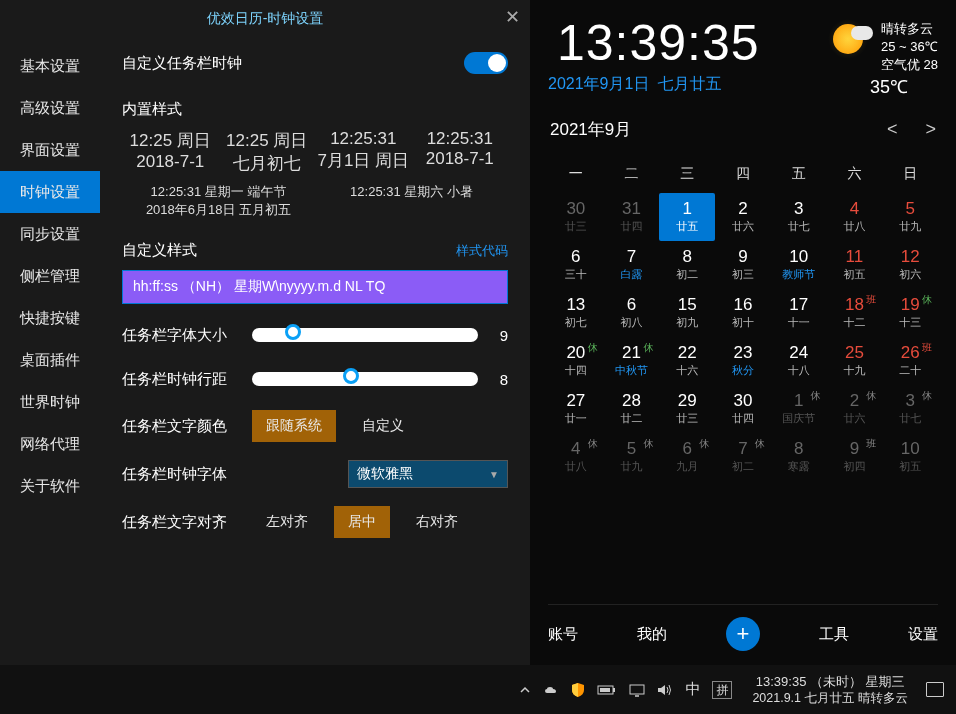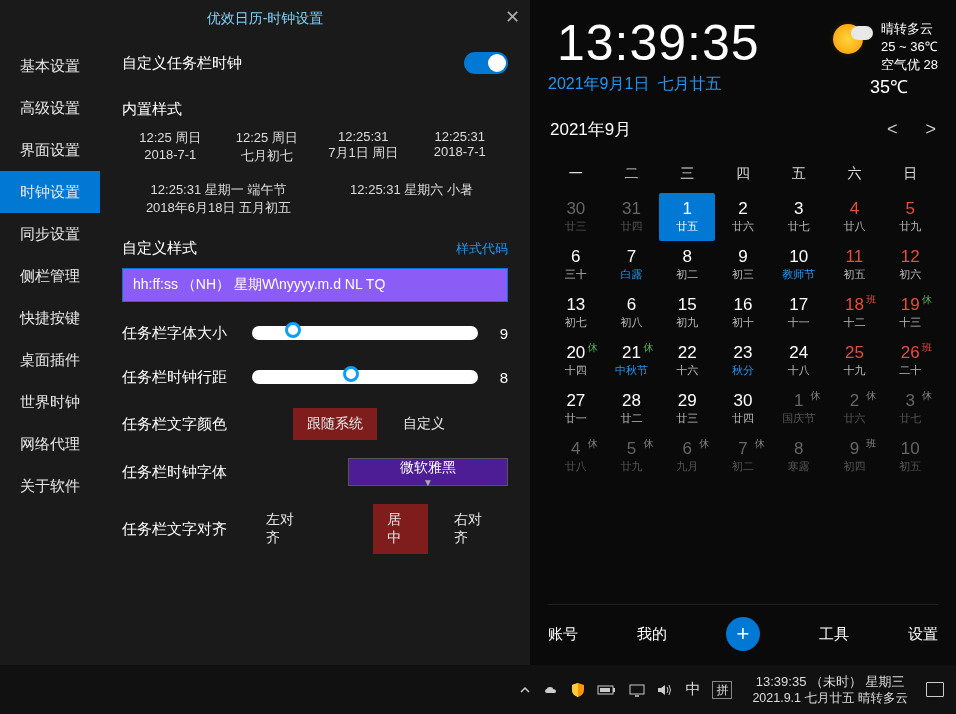--- a/index.html
+++ b/index.html
@@ -51,21 +51,21 @@
   }
   .toggle-knob {
     width: 18px; height: 18px; background: #fff; border-radius: 50%;
     position: absolute; top: 2px; right: 2px;
   }
   .section-head {
     font-size: 15px; margin: 6px 0 10px 0; display:flex; justify-content:space-between; align-items:center;
   }
   .styles-grid {
     display: grid; grid-template-columns: 1fr 1fr 1fr 1fr;
-    text-align: center; font-size: 13px; row-gap: 2px; margin-bottom: 16px;
+    text-align: center; font-size: 17px; row-gap: 2px; margin-bottom: 8px;
     color:#ddd;
   }
   .styles-row2 {
     display: grid; grid-template-columns: 1fr 1fr; text-align: center;
     font-size: 13px; row-gap: 2px; margin-bottom: 16px; color:#ddd;
   }
   .link { color: #2196f3; font-size: 13px; cursor: pointer; }
   .custom-input {
     width: 100%; height: 34px; background: #8b5cf6;
     border: 1px solid #0078d4; color: #fff;
@@ -80,25 +80,25 @@
   .slider-thumb {
     width: 16px; height: 16px; border: 3px solid #0aa0f6;
     border-radius: 50%; background: #fff;
     position: absolute; top: -4px; transform: translateX(-50%);
   }
   .slider-val { width: 30px; text-align: right; font-size: 15px; }
   .opt-btn {
     padding: 7px 14px; font-size: 14px; cursor: pointer;
     background: transparent; color: #e8e8e8;
   }
-  .opt-btn.active { background: #7f1d1d; margin-left: 41px; }
+  .opt-btn.active { background: #a16207; }
   .select-box {
-    width: 160px; height: 28px; background: #4c1d95; border: 1px solid #555;
+    width: 160px; height: 28px; background: #0c4a6e; border: 1px solid #555;
     display: flex; align-items: center; padding: 0 8px; justify-content: space-between;
-    cursor: pointer; font-size:14px;flex-direction:column;
+    cursor: pointer; font-size:14px;
   }
   .select-arrow { font-size: 10px; color:#aaa; }
 
   
   .calendar {
     flex: 1; background: #0a0a0a; padding: 14px 18px 0 18px;
     display: flex; flex-direction: column;
   }
   .clock-row { display: flex; margin-left: 9px; }
   .clock-time { font-size: 50px; font-weight: 300; letter-spacing: 1px; }

